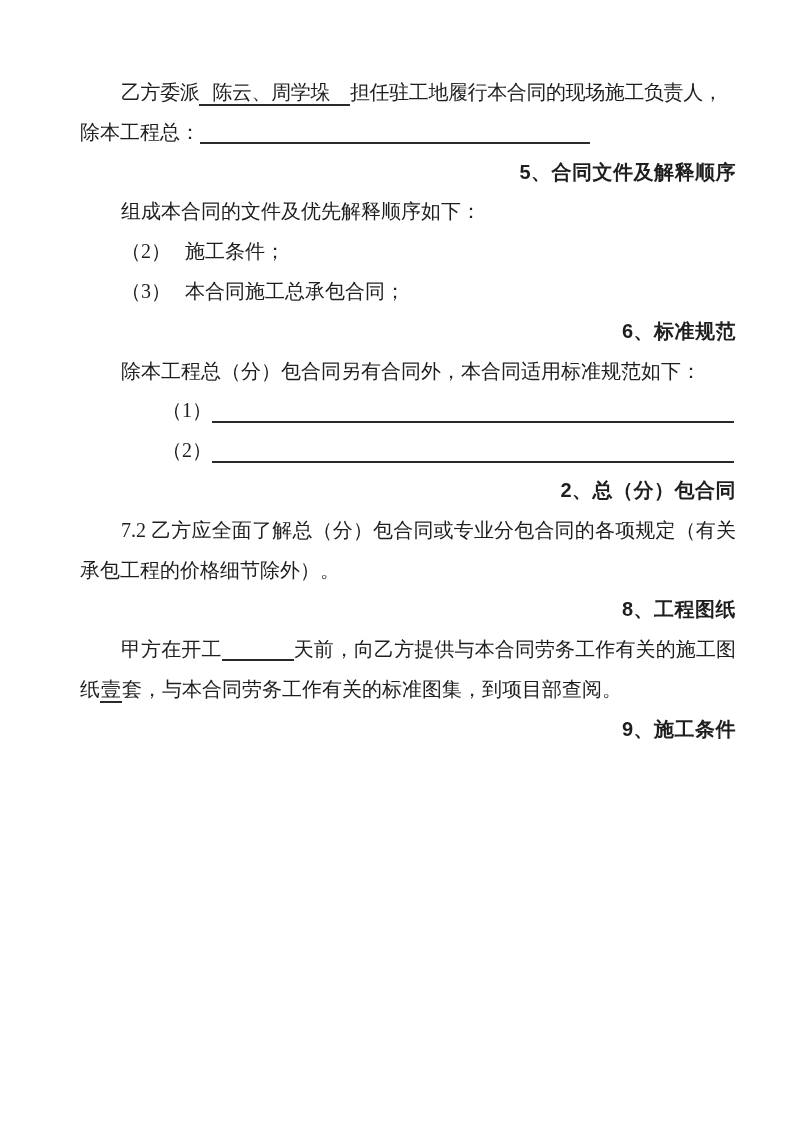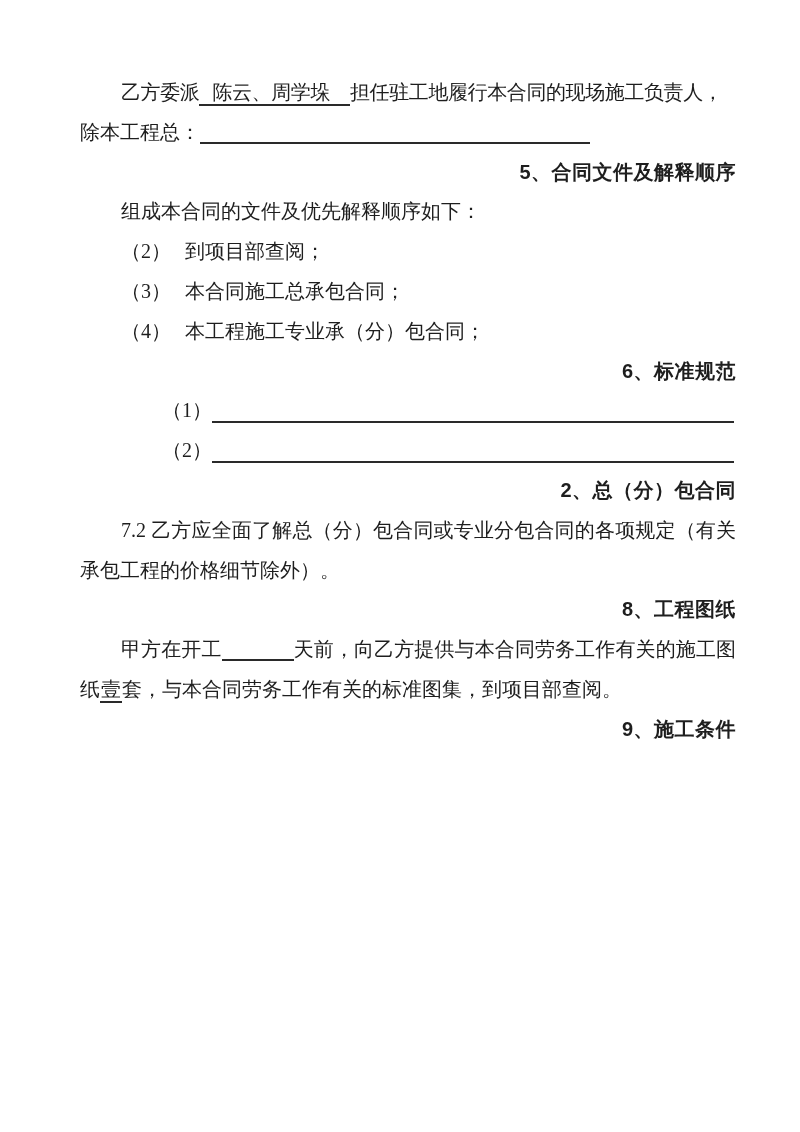--- a/index.html
+++ b/index.html
@@ -70,30 +70,28 @@
     <div class="row indent tight">
       <span>乙方委派</span><span class="u-inline u-name">陈云、周学垛</span><span>担任驻工地履行本合同的现场施工负责人，</span>
     </div>
     <div class="row">
       <span>除本工程总：</span><span class="blank-inline blank-manager"></span>
     </div>
 
     <div class="row indent heading">5、合同文件及解释顺序</div>
     <div class="row indent">组成本合同的文件及优先解释顺序如下：</div>
     <div class="row indent list-row">
-      <span class="num">（2）</span><span>到项目部查阅；</span>
+      <span class="num">（2）</span><span>施工条件；</span>
     </div>
     <div class="row indent list-row">
       <span class="num">（3）</span><span>本合同施工总承包合同；</span>
     </div>
-    <div class="row indent list-row">
-      <span class="num">（4）</span><span>本工程施工专业承（分）包合同；</span>
-    </div>
 
     <div class="row indent heading">6、标准规范</div>
+    <div class="row indent">除本工程总（分）包合同另有合同外，本合同适用标准规范如下：</div>
     <div class="fill-row">
       <span class="num" style="text-indent:41px; padding-left:41px;">（1）</span>
       <div class="rule"></div>
     </div>
     <div class="fill-row">
       <span class="num" style="text-indent:41px; padding-left:41px;">（2）</span>
       <div class="rule"></div>
     </div>
 
     <div class="row indent heading">2、总（分）包合同</div>

